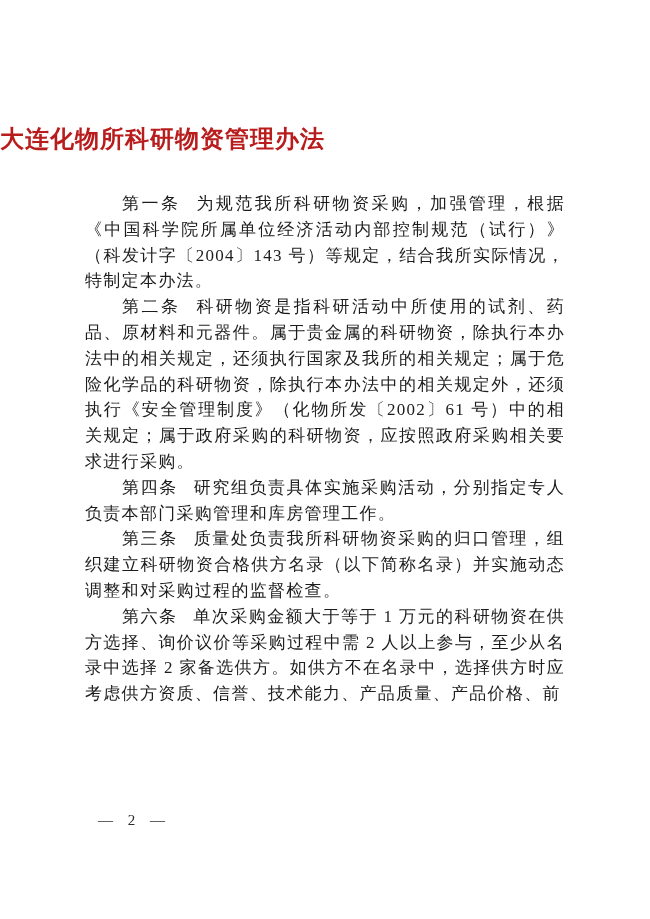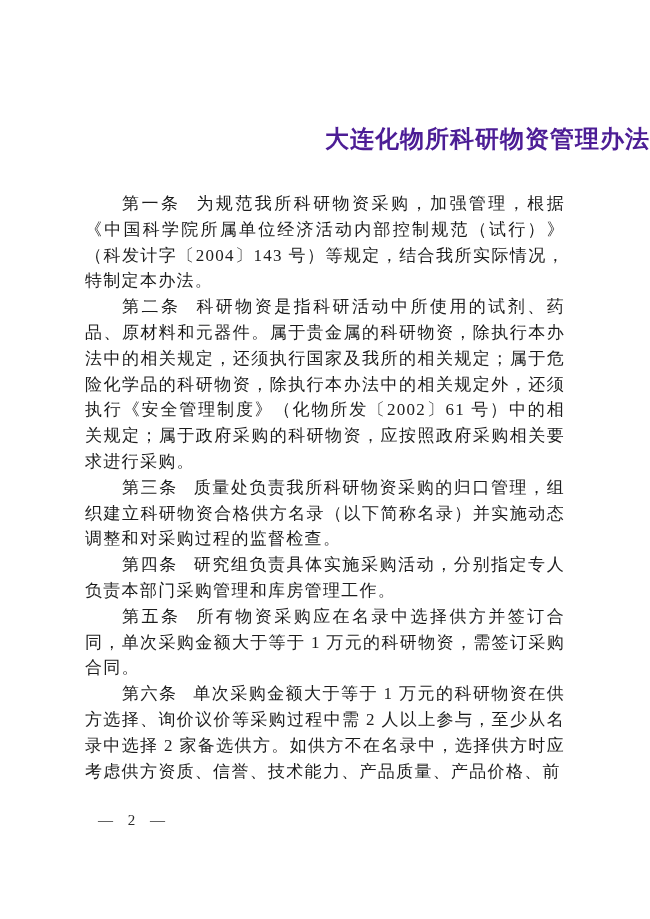--- a/index.html
+++ b/index.html
@@ -13,26 +13,26 @@
     height: 919px;
     margin: 0 auto;
     background: #ffffff;
     overflow: hidden;
     font-family: "Liberation Serif", "DejaVu Serif", serif;
     color: #1c1c1c;
   }
   .doc-title {
     margin: 0;
     padding-top: 124px;
-    text-align: right;
+    text-align: left;
     font-size: 24px;
     line-height: 31px;
     font-weight: bold;
     letter-spacing: 1px;
-    color: #4c1d95;
+    color: #b91c1c;
   }
   .doc-body {
     margin-top: 36px;
     margin-left: 85px;
     width: 480px;
     font-size: 17px;
     line-height: 25.8px;
     letter-spacing: 1.3px;
     text-align: justify;
     text-justify: inter-character;
@@ -66,30 +66,27 @@
 
     <p class="article">
       <span class="article-label">第一条</span><span class="article-text">为规范我所科研物资采购，加强管理，根据《中国科学院所属单位经济活动内部控制规范（试行）》（科发计字〔2004〕143 号）等规定，结合我所实际情况，特制定本办法。</span>
     </p>
 
     <p class="article">
       <span class="article-label">第二条</span><span class="article-text">科研物资是指科研活动中所使用的试剂、药品、原材料和元器件。属于贵金属的科研物资，除执行本办法中的相关规定，还须执行国家及我所的相关规定；属于危险化学品的科研物资，除执行本办法中的相关规定外，还须执行《安全管理制度》（化物所发〔2002〕61 号）中的相关规定；属于政府采购的科研物资，应按照政府采购相关要求进行采购。</span>
     </p>
 
     <p class="article">
-      <span class="article-label">第三条</span><span class="article-text">质量处负责我所科研物资采购的归口管理，组织建立科研物资合格供方名录（以下简称名录）并实施动态调整和对采购过程的监督检查。</span>
-    </p>
-
-    <p class="article">
       <span class="article-label">第四条</span><span class="article-text">研究组负责具体实施采购活动，分别指定专人负责本部门采购管理和库房管理工作。</span>
     </p>
 
     <p class="article">
-      <span class="article-label">第五条</span><span class="article-text">所有物资采购应在名录中选择供方并签订合同，单次采购金额大于等于 1 万元的科研物资，需签订采购合同。</span>
+      <span class="article-label">第三条</span><span class="article-text">质量处负责我所科研物资采购的归口管理，组织建立科研物资合格供方名录（以下简称名录）并实施动态调整和对采购过程的监督检查。</span>
     </p>
+
 
     <p class="article">
       <span class="article-label">第六条</span><span class="article-text">单次采购金额大于等于 1 万元的科研物资在供方选择、询价议价等采购过程中需 2 人以上参与，至少从名录中选择 2 家备选供方。如供方不在名录中，选择供方时应考虑供方资质、信誉、技术能力、产品质量、产品价格、前</span>
     </p>
 
   </div>
 
   <div class="page-footer">
     <span>— 2 —</span>
   </div>

